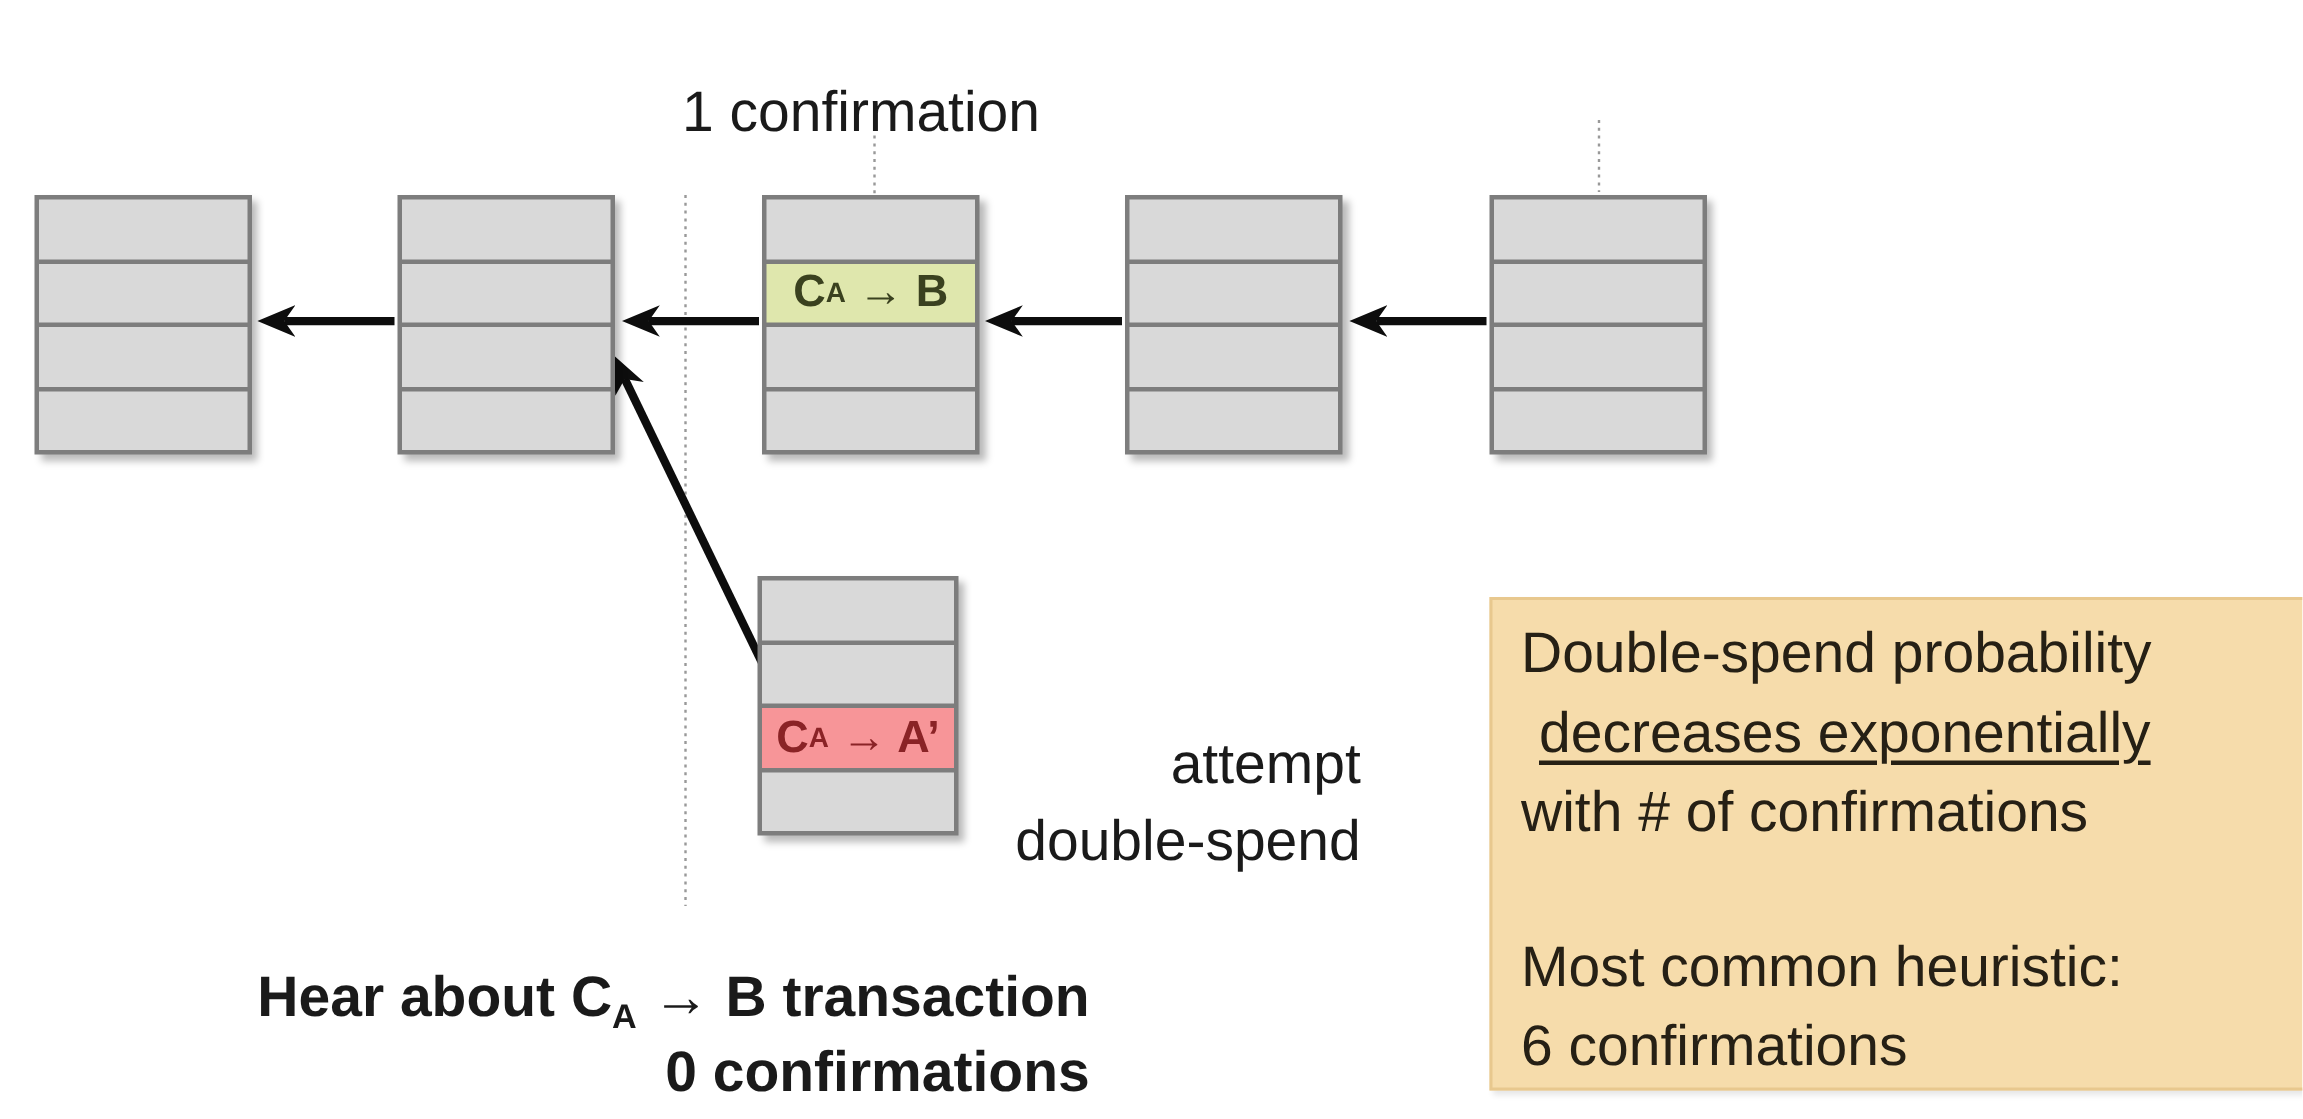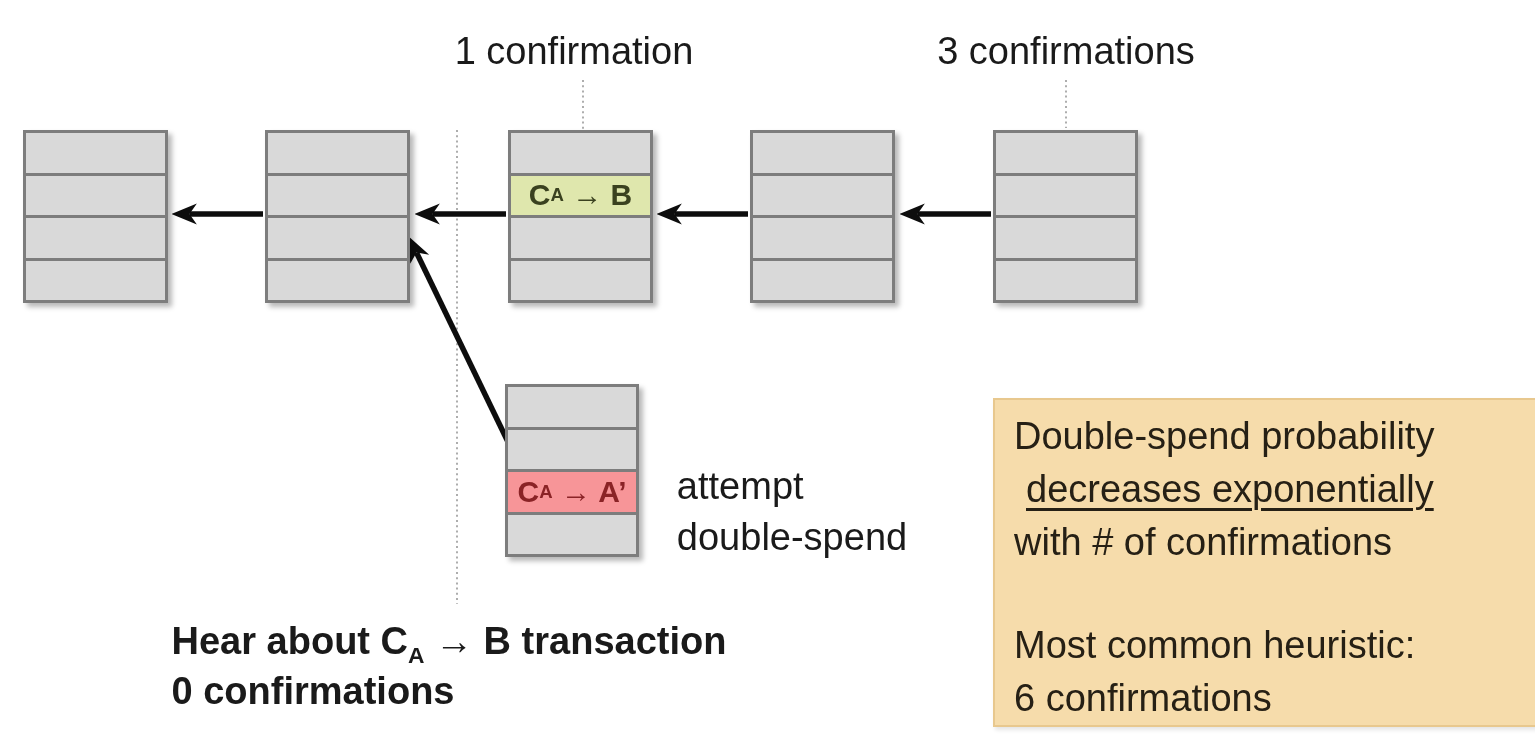--- a/index.html
+++ b/index.html
@@ -35,21 +35,21 @@
   .fork { left:505px; top:384px; width:134px; }
 
   
   svg.overlay { position:absolute; left:0; top:0; pointer-events:none; }
   .arrow  { stroke:var(--arrow-color,#0d0d0d); stroke-width:5.5; }
   .dotted { stroke:var(--dotted-line-color,#999999); stroke-width:1.6; stroke-dasharray:2 3.2; }
 
   
   .label {
     position:absolute; transform:translateX(-50%);
-    font-size:38px; line-height:50px; text-align:left; white-space:nowrap;
+    font-size:38px; line-height:50px; text-align:right; white-space:nowrap;margin-top:24px;
   }
   .lbl-1conf { left:574px;  top:26px; }
   .lbl-3conf { left:1066px; top:26px; }
   .lbl-dsa   { left:792px;  top:461px; line-height:51px; }
   .lbl-hear  { left:449px;  top:616px;font-weight:bold; }
   .label sub { font-size:0.6em; line-height:0; }
 
   
   .note-box {
     position:absolute; box-sizing:border-box;
@@ -126,21 +126,20 @@
   </div>
 
   <div class="block fork">
     <div class="row"></div>
     <div class="row"></div>
     <div class="row tx red"><span>C</span><sub>A</sub><span> → A’</span></div>
     <div class="row"></div>
   </div>
 
   <div class="label lbl-1conf">1 confirmation</div>
-  <div class="label lbl-3conf">3 confirmations</div>
 
   <div class="label lbl-dsa">
     <div>attempt</div>
     <div>double-spend</div>
   </div>
 
   <div class="label lbl-hear">
     <div><span>Hear about C</span><sub>A</sub><span> → B transaction</span></div>
     <div>0 confirmations</div>
   </div>

